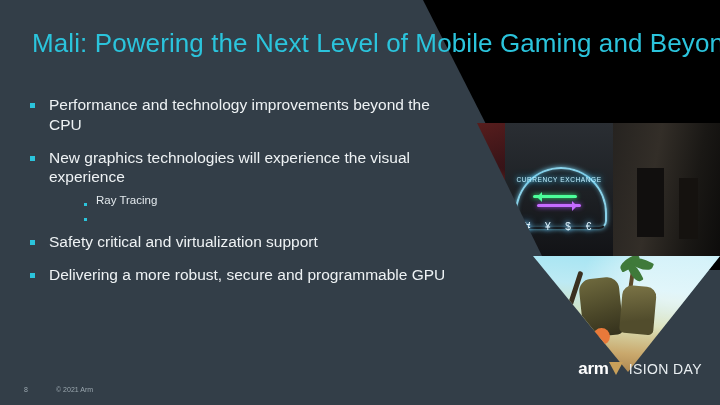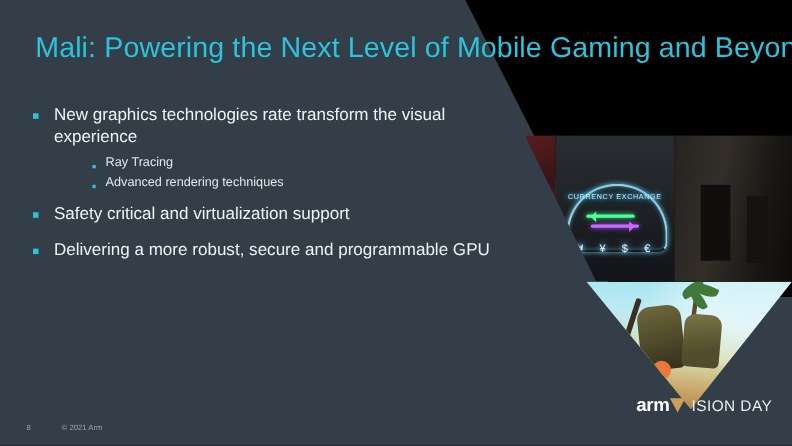--- a/index.html
+++ b/index.html
@@ -205,34 +205,37 @@
       <div class="soldier"></div>
       <div class="soldier2"></div>
       <div class="orange-ball"></div>
     </div>
   </div>
 
   <div class="title">Mali: Powering the Next Level of Mobile Gaming and Beyond</div>
 
   <div class="body-list">
 
-
-    <div class="l1">
-      <span class="mk"></span>
-      <span class="tx">New graphics technologies rate transform the visual experience</span>
+    <div class="l1">
+      <span class="mk"></span>
+      <span class="tx">Performance and technology improvements beyond the CPU</span>
+    </div>
+
+    <div class="l1">
+      <span class="mk"></span>
+      <span class="tx">New graphics technologies will experience the visual experience</span>
     </div>
 
     <div class="sub">
       <div class="l2">
         <span class="mk"></span>
         <span class="tx">Ray Tracing</span>
       </div>
       <div class="l2">
         <span class="mk"></span>
-        <span class="tx">Advanced rendering techniques</span>
       </div>
     </div>
 
     <div class="l1">
       <span class="mk"></span>
       <span class="tx">Safety critical and virtualization support</span>
     </div>
 
     <div class="l1">
       <span class="mk"></span>

